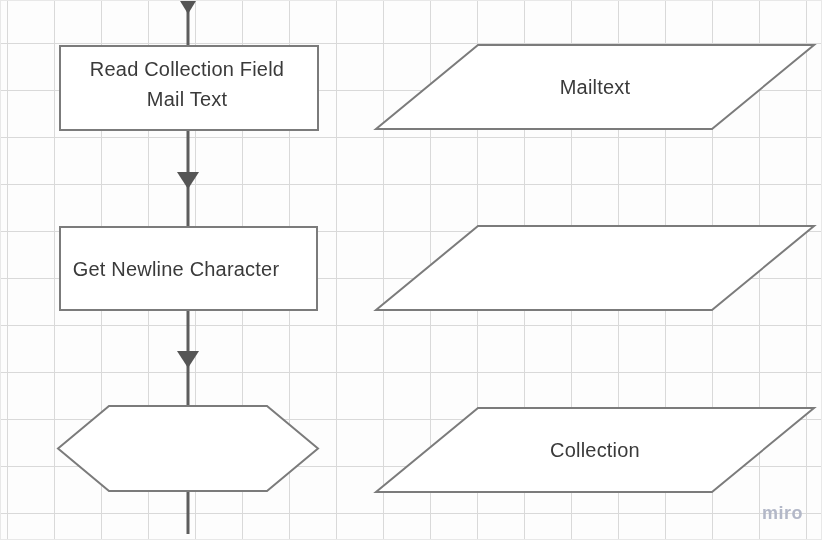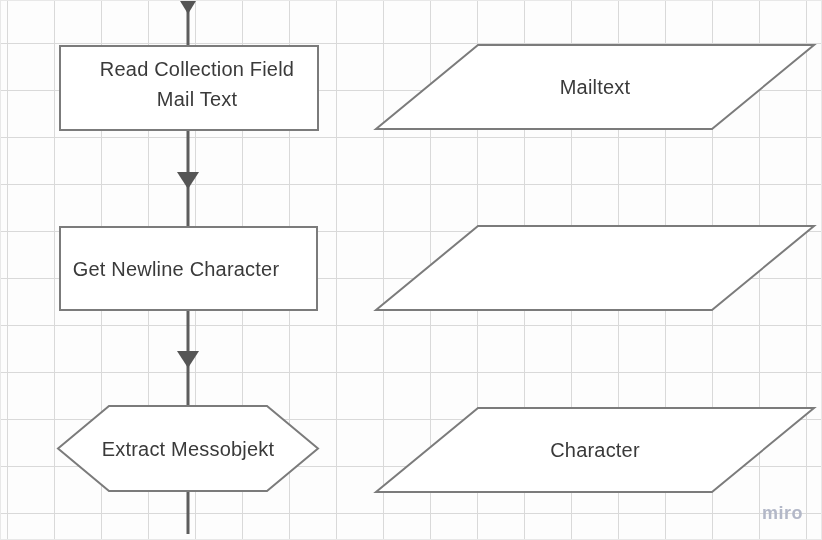--- a/index.html
+++ b/index.html
@@ -109,27 +109,26 @@
 
     <rect class="node-shape" x="59" y="226" width="257" height="83"></rect>
 
     <polygon class="node-shape" points="477,225 813,225 711,309 375,309"></polygon>
 
     <polygon class="node-shape" points="57,447.5 108,405 266,405 317,447.5 266,490 108,490"></polygon>
 
     <polygon class="node-shape" points="477,407 813,407 711,491 375,491"></polygon>
   </svg>
 
-  <div class="node-label" style="left:56px; top:44px; width:260px; height:77px;padding-left:10px;">Read Collection Field
+  <div class="node-label" style="left:46px; top:44px; width:260px; height:77px;padding-left:10px;">Read Collection Field
 Mail Text</div>
 
   <div class="node-label" style="left:375px; top:43px; width:438px; height:86px;text-align:center;">Mailtext</div>
 
   <div class="node-label" style="left:58px; top:225px; width:234px; height:85px;">Get Newline Character</div>
 
 
-  <div class="node-label" style="left:57px; top:405px; width:260px; height:85px;">Extract Messobjekt</div>
 
-  <div class="node-label" style="left:375px; top:406px; width:438px; height:86px;">Character</div>
+  <div class="node-label" style="left:375px; top:406px; width:438px; height:86px;">Collection</div>
 
   <div class="watermark">miro</div>
 
 </div>
 
 </body></html>

